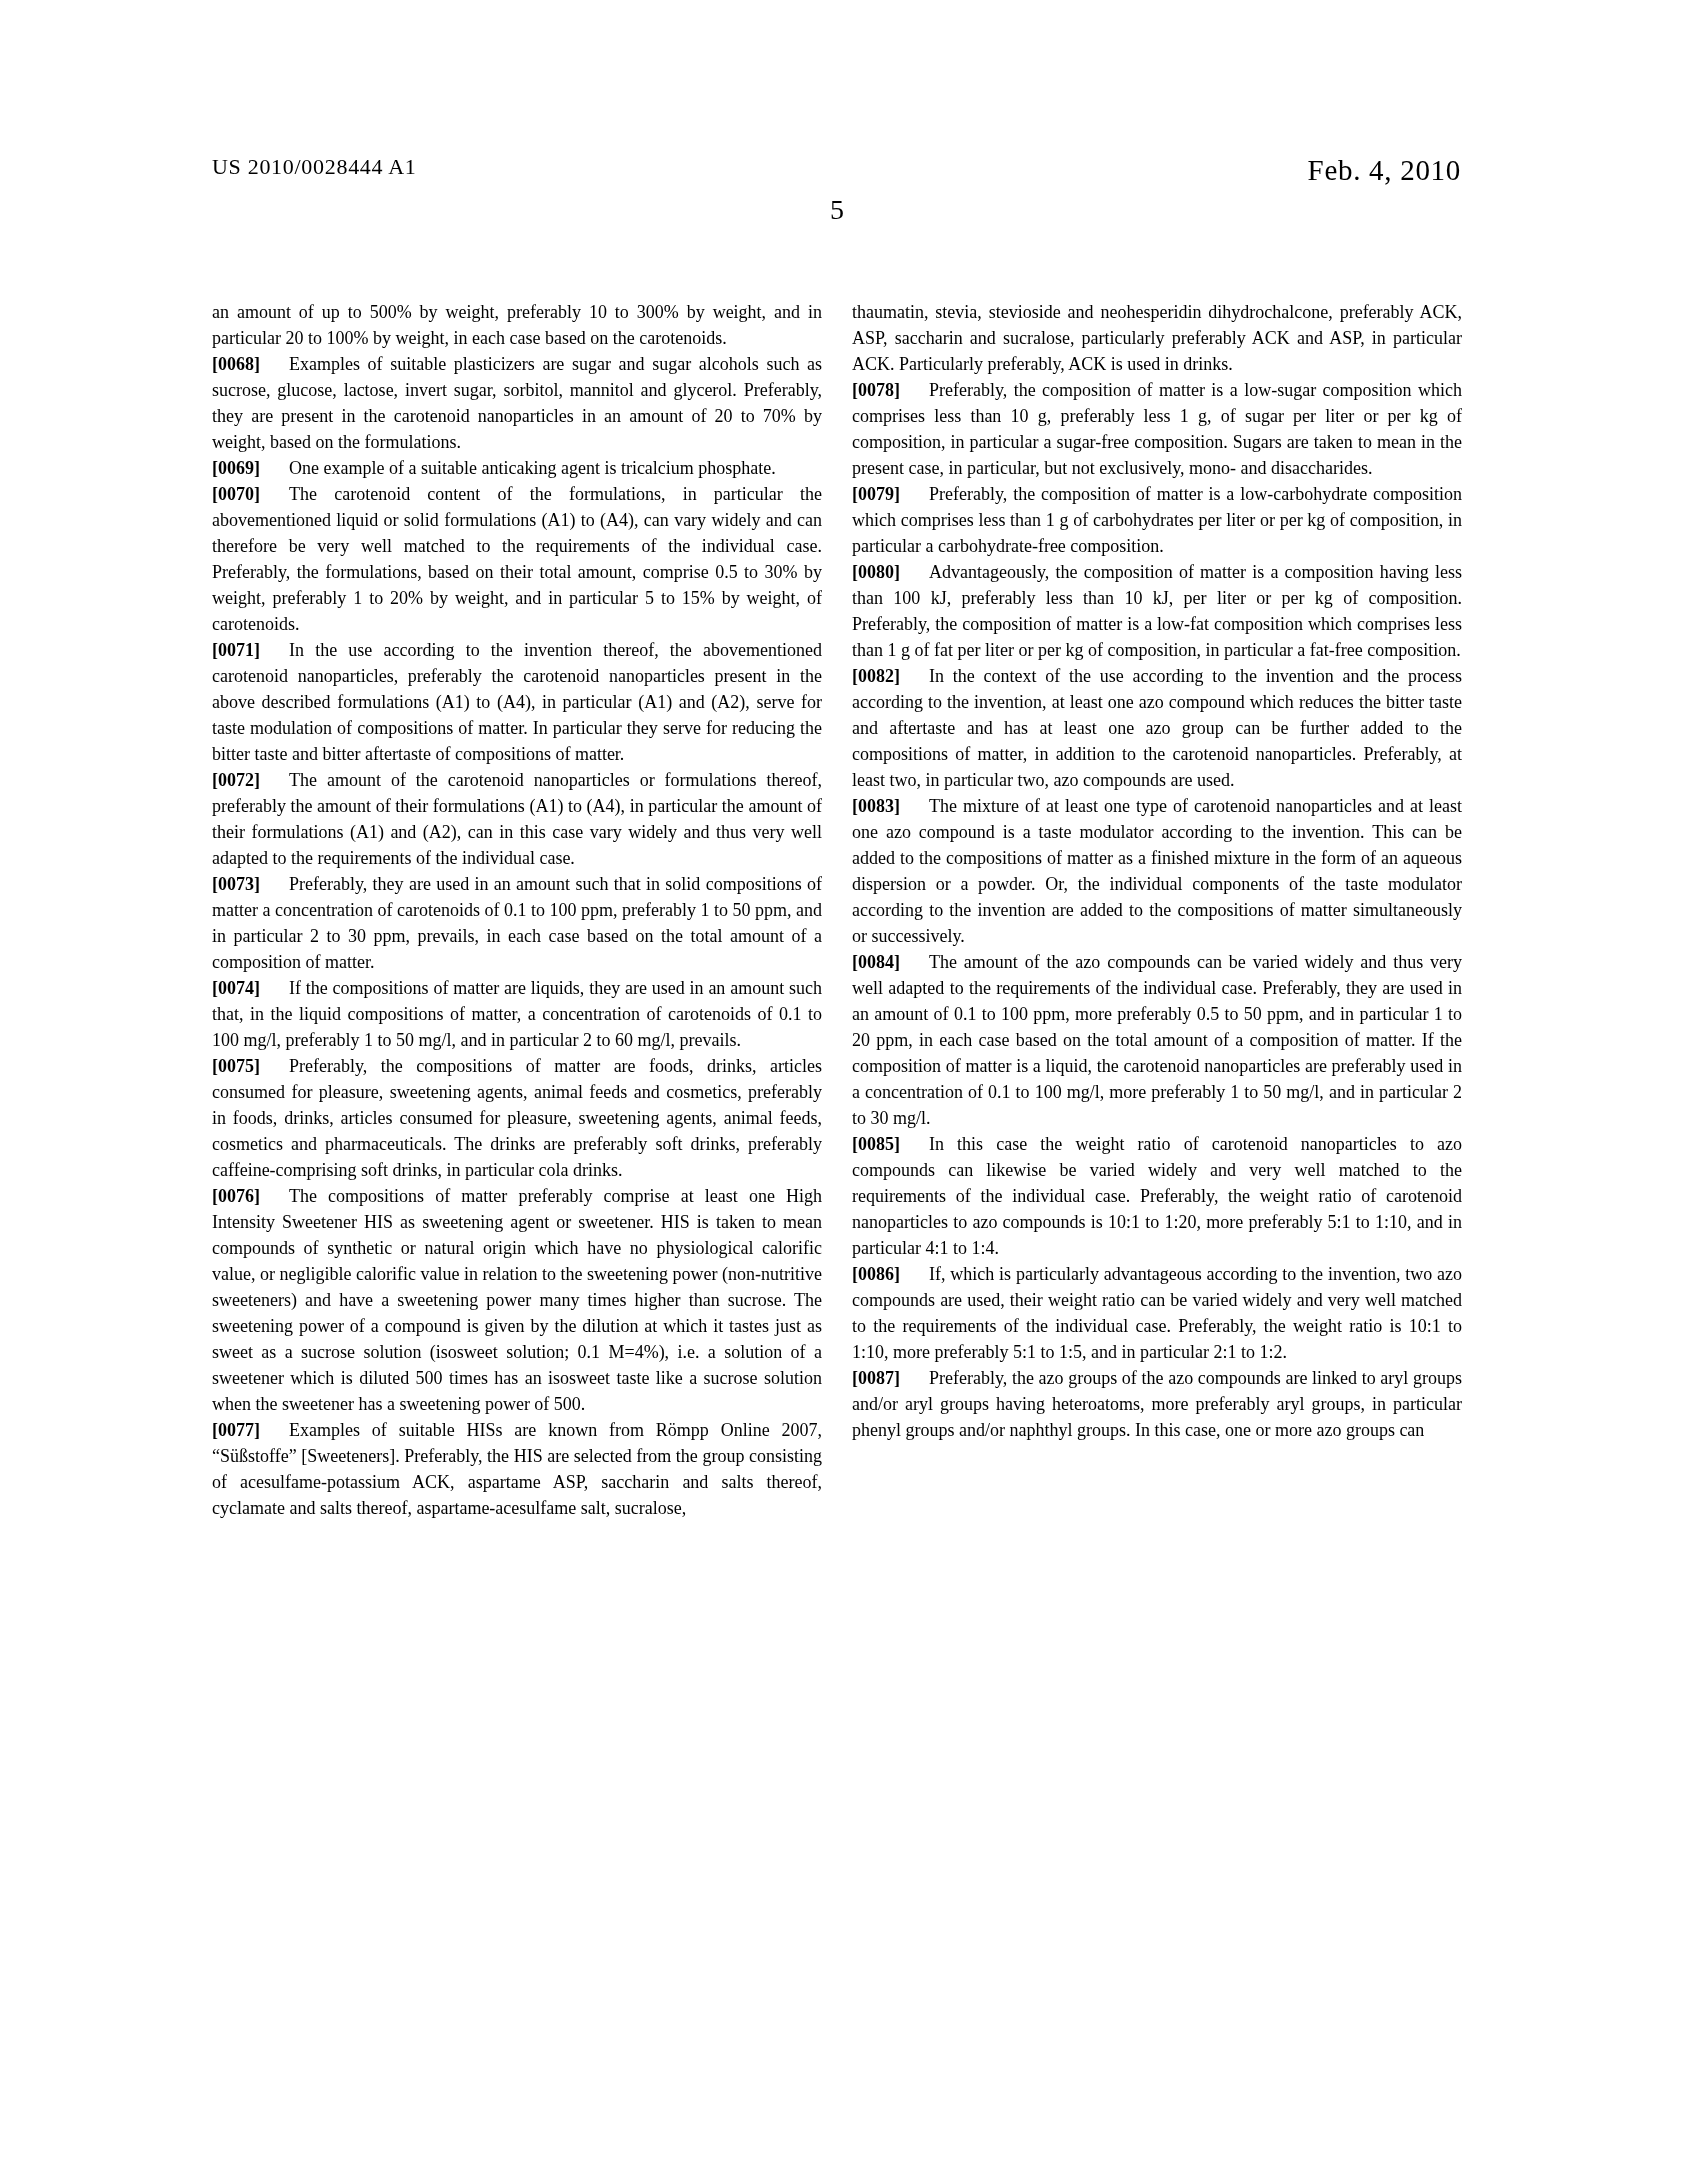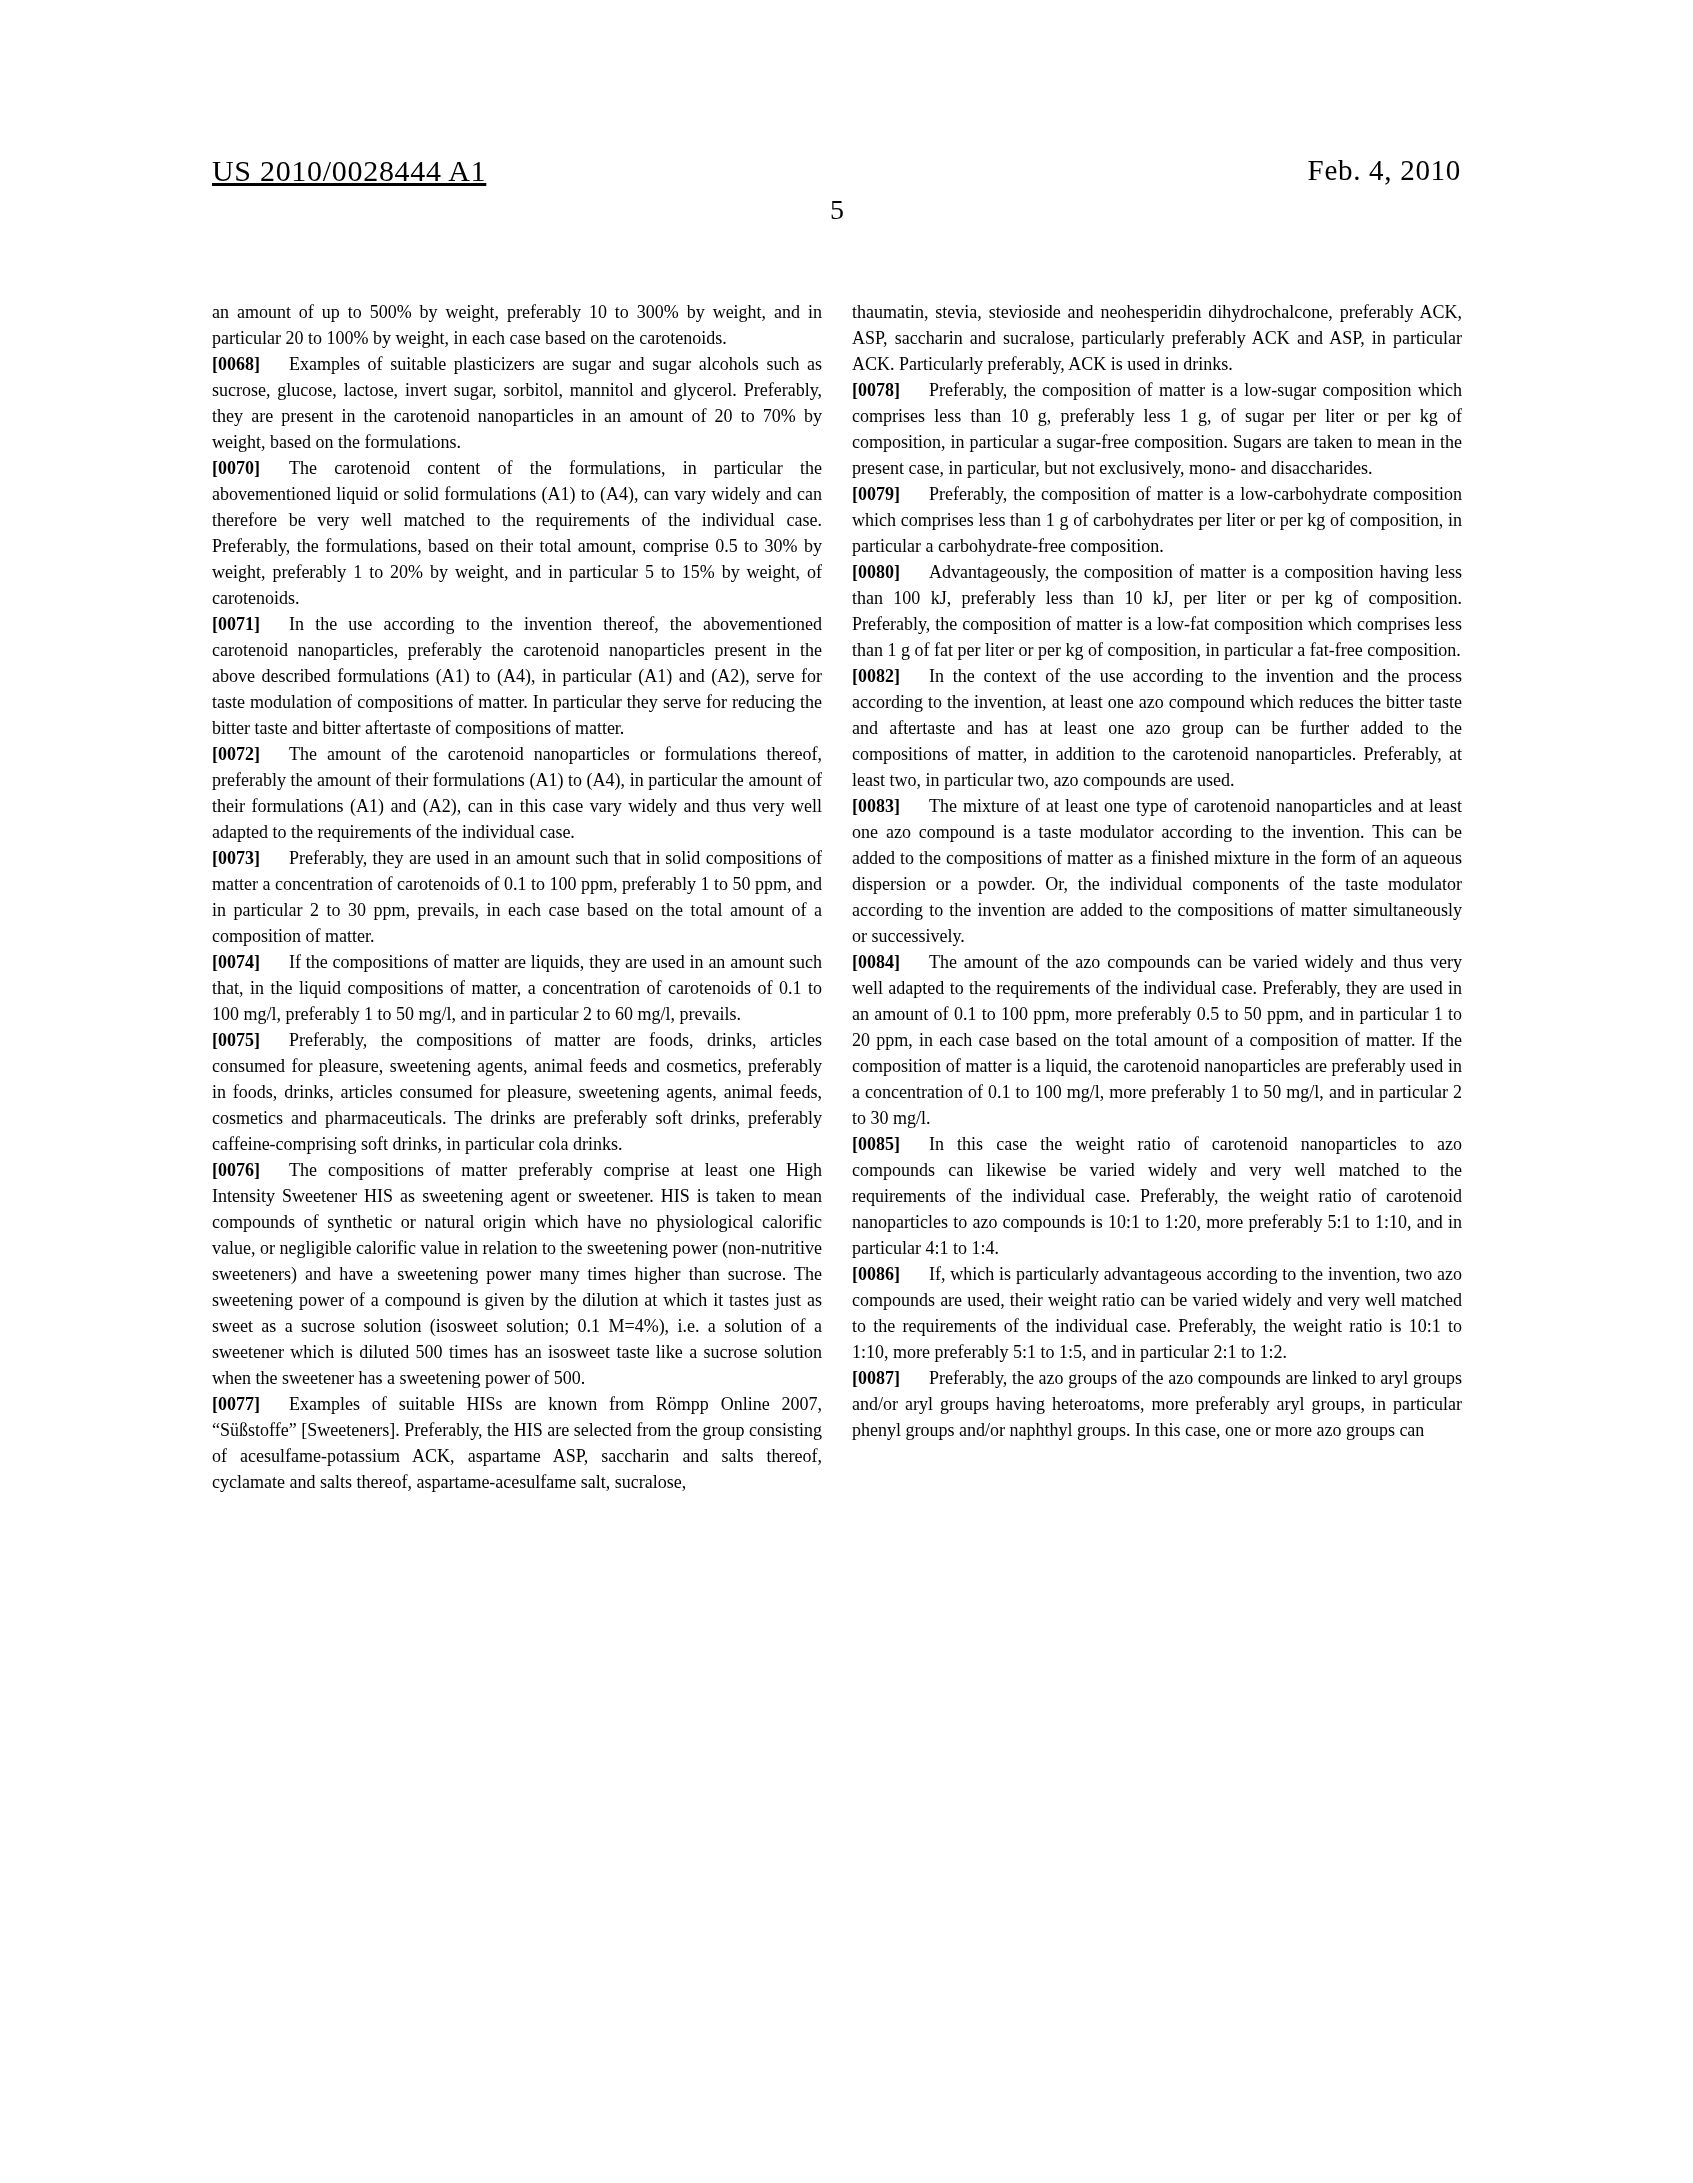--- a/index.html
+++ b/index.html
@@ -13,24 +13,23 @@
     height: 2183px;
     background: #ffffff;
     font-family: "Liberation Serif", "DejaVu Serif", serif;
     color: #000000;
     overflow: hidden;
   }
   .header-left {
     position: absolute;
     top: 154px;
     left: 212px;
-    font-size: 30px;
+    font-size: 22px;
     letter-spacing: 0.7px;
     white-space: nowrap;
-    text-decoration: underline;
   }
   .header-right {
     position: absolute;
     top: 154px;
     right: 233px;
     font-size: 29px;
     letter-spacing: 0.7px;
     white-space: nowrap;
   }
   .page-number {
@@ -62,20 +61,21 @@
 
 <div class="page">
 
   <div class="header-left">US 2010/0028444 A1</div>
   <div class="header-right">Feb. 4, 2010</div>
   <div class="page-number">5</div>
 
   <div class="col" id="col-left">
     <p class="para"><span>an amount of up to 500% by weight, preferably 10 to 300% by weight, and in particular 20 to 100% by weight, in each case based on the carotenoids.</span></p>
     <p class="para"><b class="ptag">[0068]</b><span>Examples of suitable plasticizers are sugar and sugar alcohols such as sucrose, glucose, lactose, invert sugar, sorbitol, mannitol and glycerol. Preferably, they are present in the carotenoid nanoparticles in an amount of 20 to 70% by weight, based on the formulations.</span></p>
+    <p class="para"><b class="ptag">[0069]</b><span>One example of a suitable anticaking agent is tricalcium phosphate.</span></p>
     <p class="para"><b class="ptag">[0070]</b><span>The carotenoid content of the formulations, in particular the abovementioned liquid or solid formulations (A1) to (A4), can vary widely and can therefore be very well matched to the requirements of the individual case. Preferably, the formulations, based on their total amount, comprise 0.5 to 30% by weight, preferably 1 to 20% by weight, and in particular 5 to 15% by weight, of carotenoids.</span></p>
     <p class="para"><b class="ptag">[0071]</b><span>In the use according to the invention thereof, the abovementioned carotenoid nanoparticles, preferably the carotenoid nanoparticles present in the above described formulations (A1) to (A4), in particular (A1) and (A2), serve for taste modulation of compositions of matter. In particular they serve for reducing the bitter taste and bitter aftertaste of compositions of matter.</span></p>
     <p class="para"><b class="ptag">[0072]</b><span>The amount of the carotenoid nanoparticles or formulations thereof, preferably the amount of their formulations (A1) to (A4), in particular the amount of their formulations (A1) and (A2), can in this case vary widely and thus very well adapted to the requirements of the individual case.</span></p>
     <p class="para"><b class="ptag">[0073]</b><span>Preferably, they are used in an amount such that in solid compositions of matter a concentration of carotenoids of 0.1 to 100 ppm, preferably 1 to 50 ppm, and in particular 2 to 30 ppm, prevails, in each case based on the total amount of a composition of matter.</span></p>
     <p class="para"><b class="ptag">[0074]</b><span>If the compositions of matter are liquids, they are used in an amount such that, in the liquid compositions of matter, a concentration of carotenoids of 0.1 to 100 mg/l, preferably 1 to 50 mg/l, and in particular 2 to 60 mg/l, prevails.</span></p>
     <p class="para"><b class="ptag">[0075]</b><span>Preferably, the compositions of matter are foods, drinks, articles consumed for pleasure, sweetening agents, animal feeds and cosmetics, preferably in foods, drinks, articles consumed for pleasure, sweetening agents, animal feeds, cosmetics and pharmaceuticals. The drinks are preferably soft drinks, preferably caffeine-comprising soft drinks, in particular cola drinks.</span></p>
     <p class="para"><b class="ptag">[0076]</b><span>The compositions of matter preferably comprise at least one High Intensity Sweetener HIS as sweetening agent or sweetener. HIS is taken to mean compounds of synthetic or natural origin which have no physiological calorific value, or negligible calorific value in relation to the sweetening power (non-nutritive sweeteners) and have a sweetening power many times higher than sucrose. The sweetening power of a compound is given by the dilution at which it tastes just as sweet as a sucrose solution (isosweet solution; 0.1 M=4%), i.e. a solution of a sweetener which is diluted 500 times has an isosweet taste like a sucrose solution when the sweetener has a sweetening power of 500.</span></p>
     <p class="para"><b class="ptag">[0077]</b><span>Examples of suitable HISs are known from Römpp Online 2007, “Süßstoffe” [Sweeteners]. Preferably, the HIS are selected from the group consisting of acesulfame-potassium ACK, aspartame ASP, saccharin and salts thereof, cyclamate and salts thereof, aspartame-acesulfame salt, sucralose,</span></p>
   </div>
 

